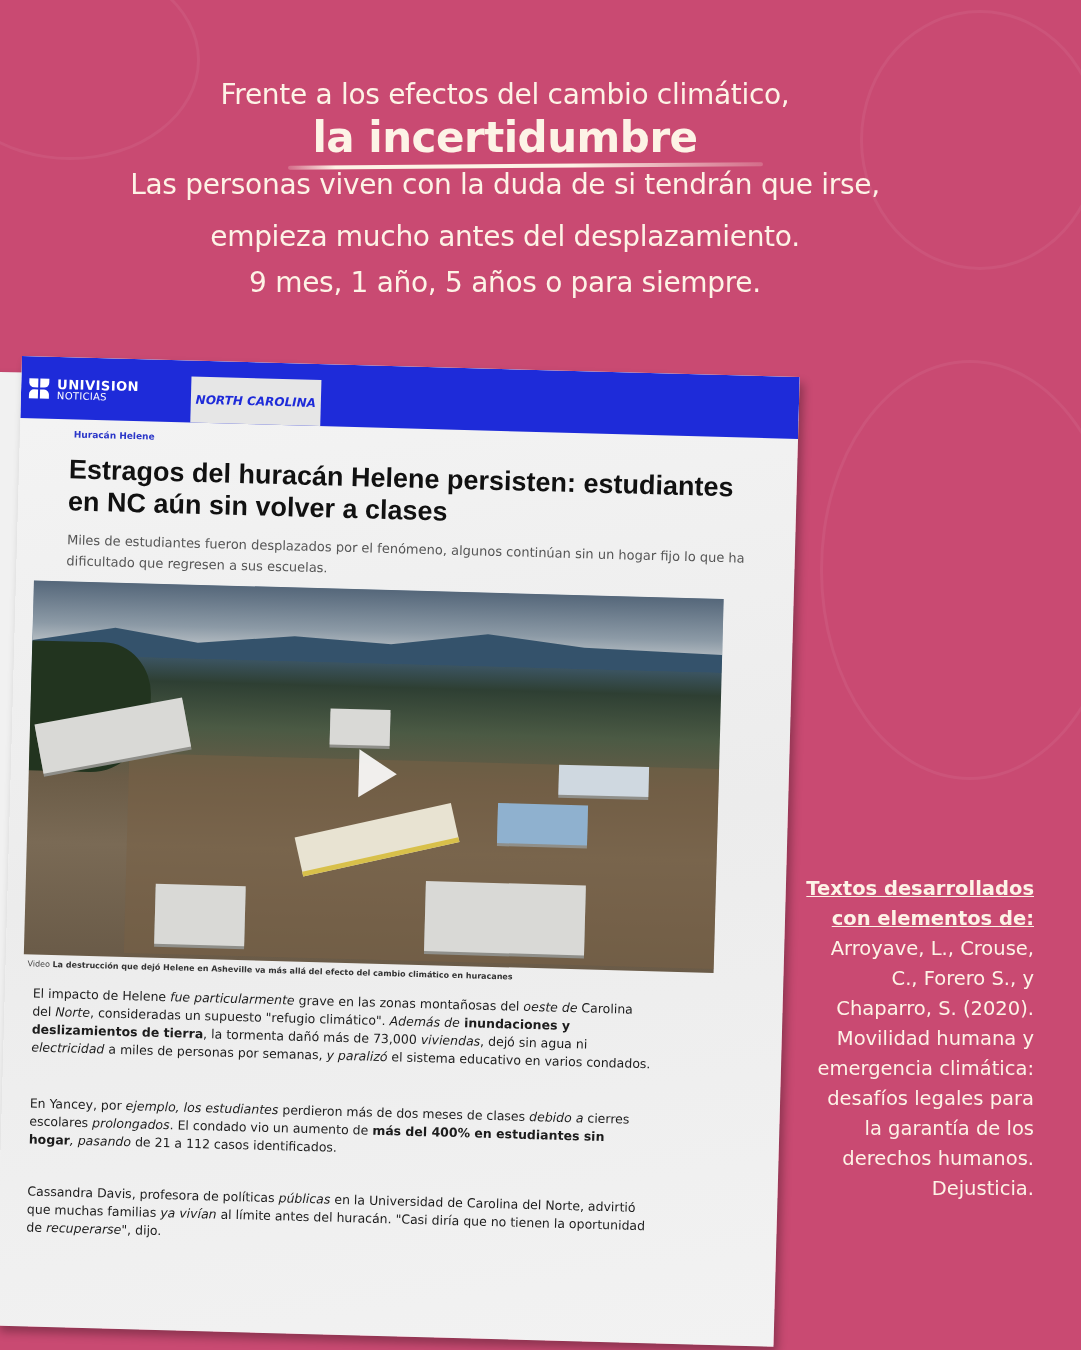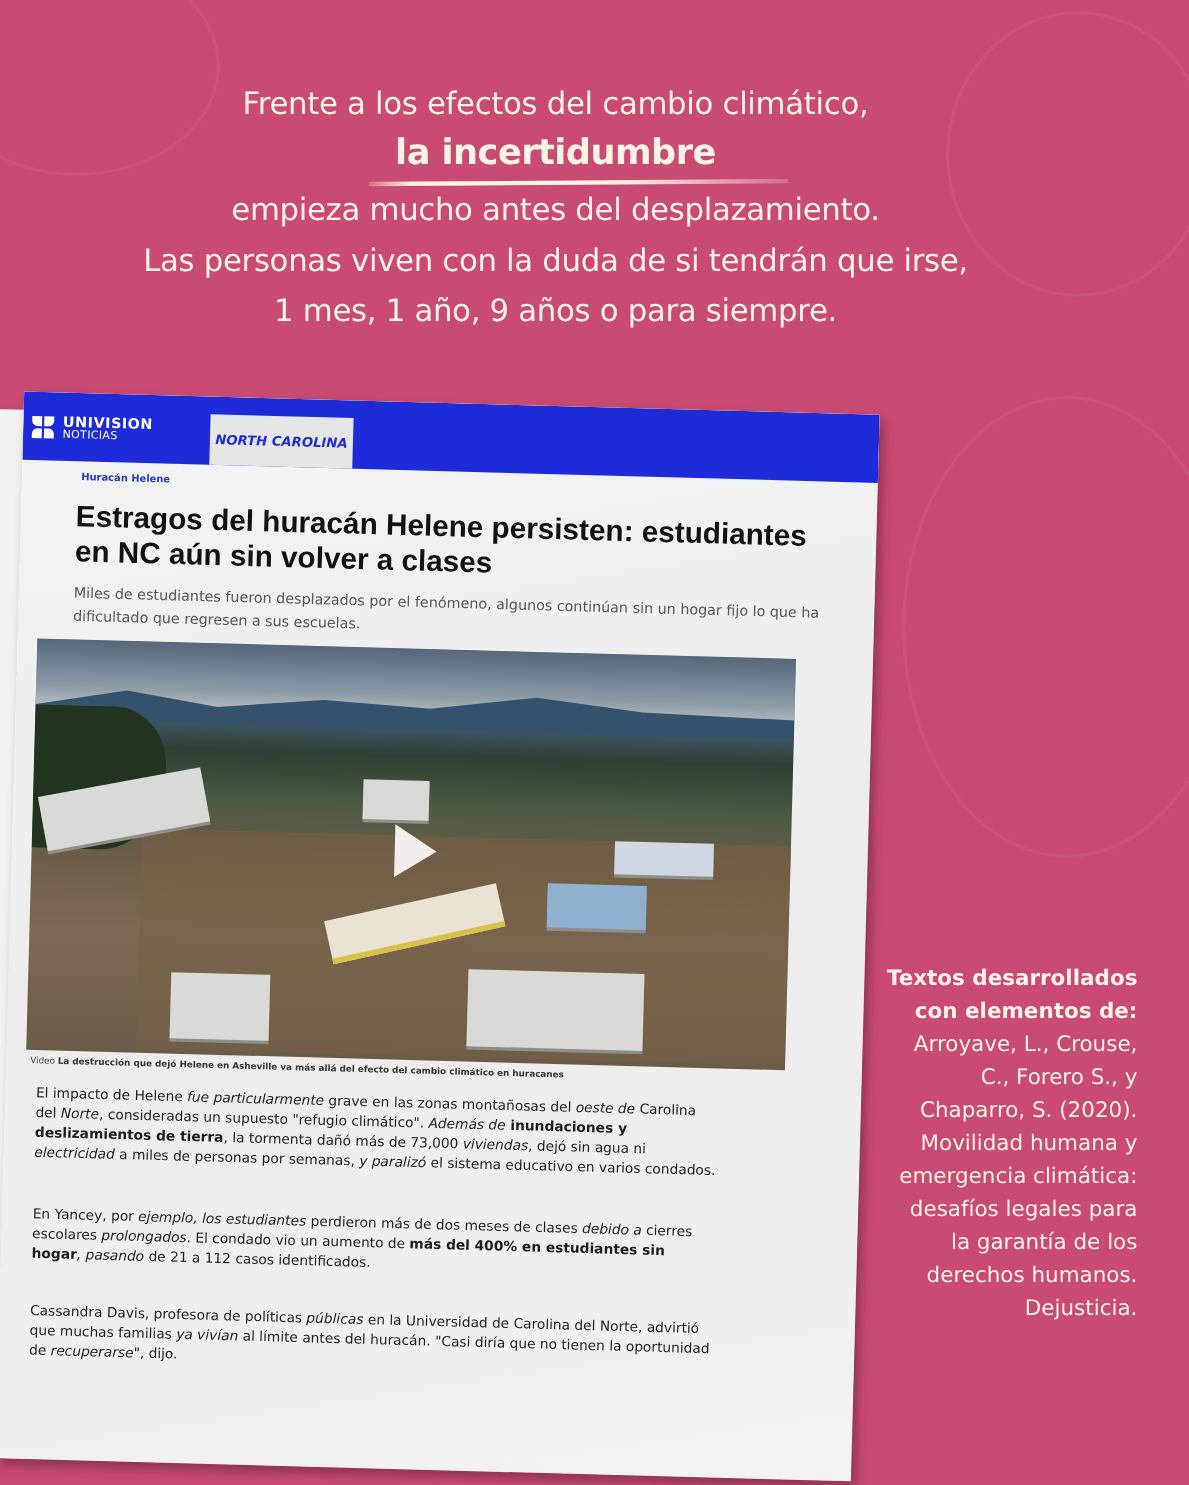--- a/index.html
+++ b/index.html
@@ -13,21 +13,21 @@
   .bg-doodle {
     position: absolute; border: 3px solid rgba(255,255,255,0.06); border-radius: 50%;
   }
   
   .headline {
     position: absolute; left: 0; top: 76px; width: 1010px; text-align: center;
     font-family: "DejaVu Sans", sans-serif; color: #fdf3e6;
   }
   .headline .l1 { font-size: 28px; line-height: 38px; letter-spacing: -0.3px; }
   .headline .em {
-    font-size: 32px; font-weight: bold; line-height: 48px; letter-spacing: -0.5px;
+    font-size: 42px; font-weight: bold; line-height: 48px; letter-spacing: -0.5px;
     position: relative; display: inline-block; padding: 0 6px;
   }
   .headline .em::after {
     content: ""; position: absolute; left: -18px; right: -60px; bottom: -6px; height: 4px;
     background: linear-gradient(90deg, rgba(253,243,230,0.2), #fdf3e6 10%, #fdf3e6 60%, rgba(253,243,230,0.2));
     border-radius: 2px; transform: rotate(-0.4deg);
   }
   .headline .ln { font-size: 28px; line-height: 46px; letter-spacing: -0.3px; }
   .headline .ln.first { margin-top: 6px; }
 
@@ -103,35 +103,35 @@
   .body-p b { font-weight: bold; }
   .p1 { top: 628px; }
   .p2 { top: 738px; }
   .p3 { top: 826px; }
 
   
   .citation {
     position: absolute; right: 47px; top: 874px; width: 230px; text-align: right;
     font-family: "DejaVu Sans", sans-serif; font-size: 19.5px; line-height: 30px; color: #fdf3e6;
   }
-  .citation .lead { font-weight: bold; }
+  .citation .lead { font-weight: bold; text-decoration: underline; }
 </style>
 </head>
 <body>
 
 <div class="bg-doodle" style="left:-60px;top:-40px;width:260px;height:200px;"></div>
 <div class="bg-doodle" style="left:860px;top:10px;width:240px;height:260px;"></div>
 <div class="bg-doodle" style="left:820px;top:360px;width:300px;height:420px;"></div>
 
 <div class="headline">
   <div class="l1">Frente a los efectos del cambio climático,</div>
   <div><span class="em">la incertidumbre</span></div>
+  <div class="ln">Las personas viven con la duda de si tendrán que irse,</div>
   <div class="ln first">empieza mucho antes del desplazamiento.</div>
-  <div class="ln">Las personas viven con la duda de si tendrán que irse,</div>
-  <div class="ln">1 mes, 1 año, 9 años o para siempre.</div>
+  <div class="ln">9 mes, 1 año, 5 años o para siempre.</div>
 </div>
 
 <div class="back-sheet"></div>
 
 <div class="paper">
   <div class="topbar">
     <div class="logo">
       <div class="logo-mark">
         <span style="left:0;top:0;width:9px;height:9px;border-radius:0 0 0 5px;"></span>
         <span style="left:11px;top:0;width:9px;height:9px;border-radius:0 0 5px 0;"></span>

